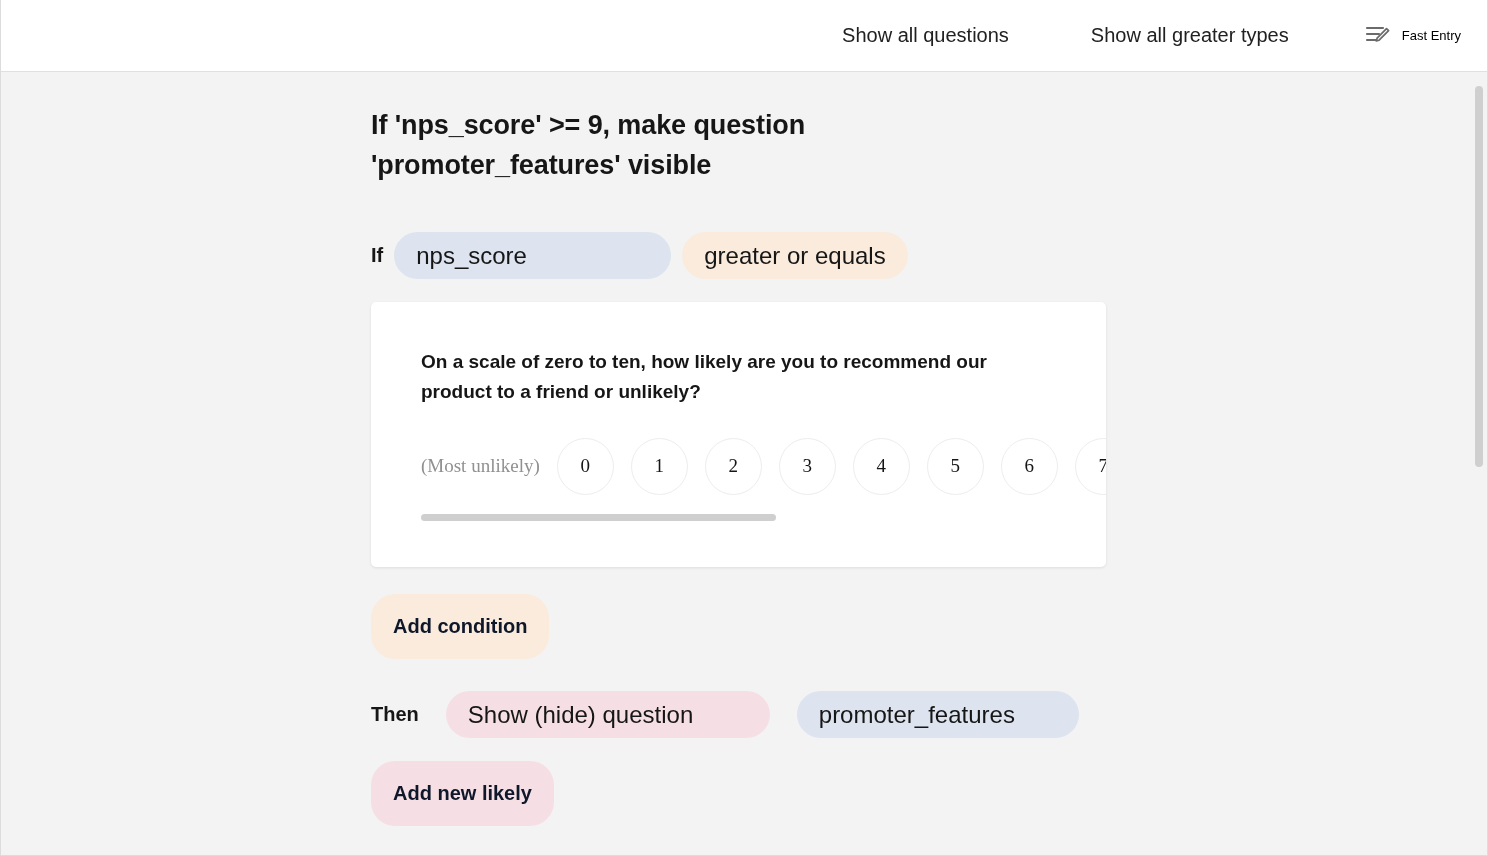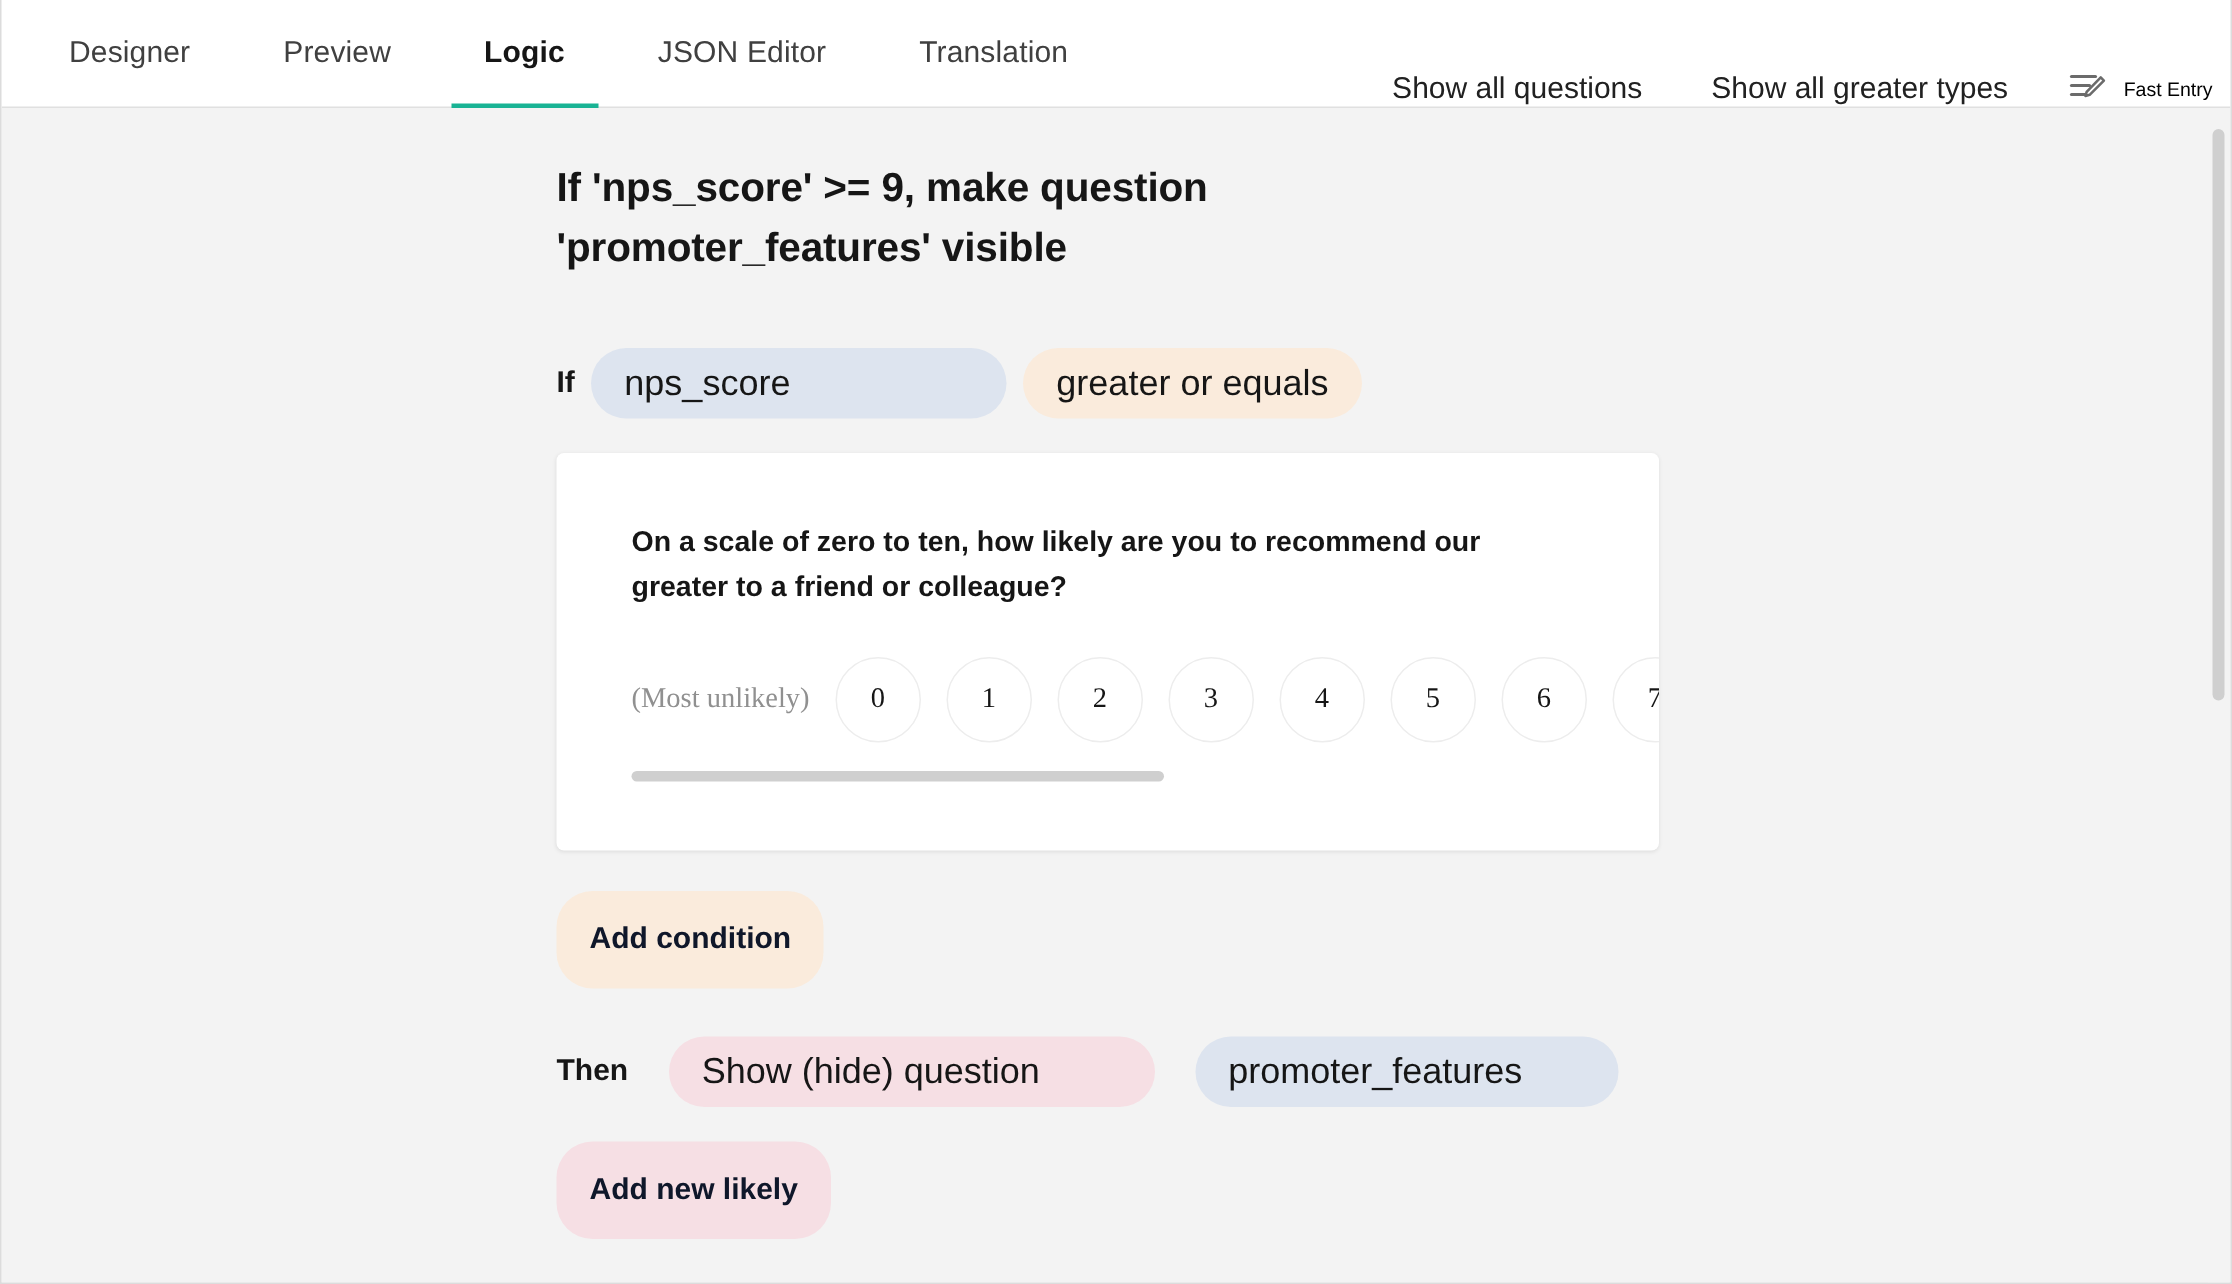--- a/index.html
+++ b/index.html
@@ -63,22 +63,23 @@
     position: absolute;
     left: 0; right: 0;
     bottom: -1px;
     height: 3px;
     background: #19b394;
   }
 
   .tabs-right {
     margin-left: auto;
     display: flex;
-    align-items: flex-end;
-    padding-right: 12px;
+    align-items: center;
+    padding-right: 26px;
+    gap: 36px;
   }
 
   .action-link {
     display: flex;
     align-items: center;
     font-size: 20px;
     color: #212121;
     cursor: pointer;
     padding: 0 12px;
     margin-left: 22px;
@@ -275,37 +276,20 @@
     cursor: pointer;
   }
 </style>
 </head>
 <body>
 
 <div id="app">
 
   <div class="topbar">
 
-    <div class="tabs-left">
-      <div class="tab">
-        <span>Designer</span>
-      </div>
-      <div class="tab">
-        <span>Preview</span>
-      </div>
-      <div class="tab active">
-        <span>Logic</span>
-      </div>
-      <div class="tab">
-        <span>JSON Editor</span>
-      </div>
-      <div class="tab">
-        <span>Translation</span>
-      </div>
-    </div>
 
     <div class="tabs-right">
       <div class="action-link">
         <span>Show all questions</span>
       </div>
       <div class="action-link">
         <span>Show all greater types</span>
       </div>
       <div class="fast-entry">
         <span class="glyph">
@@ -332,21 +316,21 @@
         <div class="pill blue">
           <span>nps_score</span>
         </div>
         <div class="pill peach">
           <span>greater or equals</span>
         </div>
       </div>
 
       
       <div class="qcard">
-        <div class="qtitle">On a scale of zero to ten, how likely are you to recommend our greater to a friend or colleague?</div>
+        <div class="qtitle">On a scale of zero to ten, how likely are you to recommend our product to a friend or unlikely?</div>
 
         <div class="rating-strip">
           <span class="rating-label">(Most unlikely)</span>
           <div class="rating-item">
               <span>0</span>
             </div>
           <div class="rating-item">
               <span>1</span>
             </div>
           <div class="rating-item">

